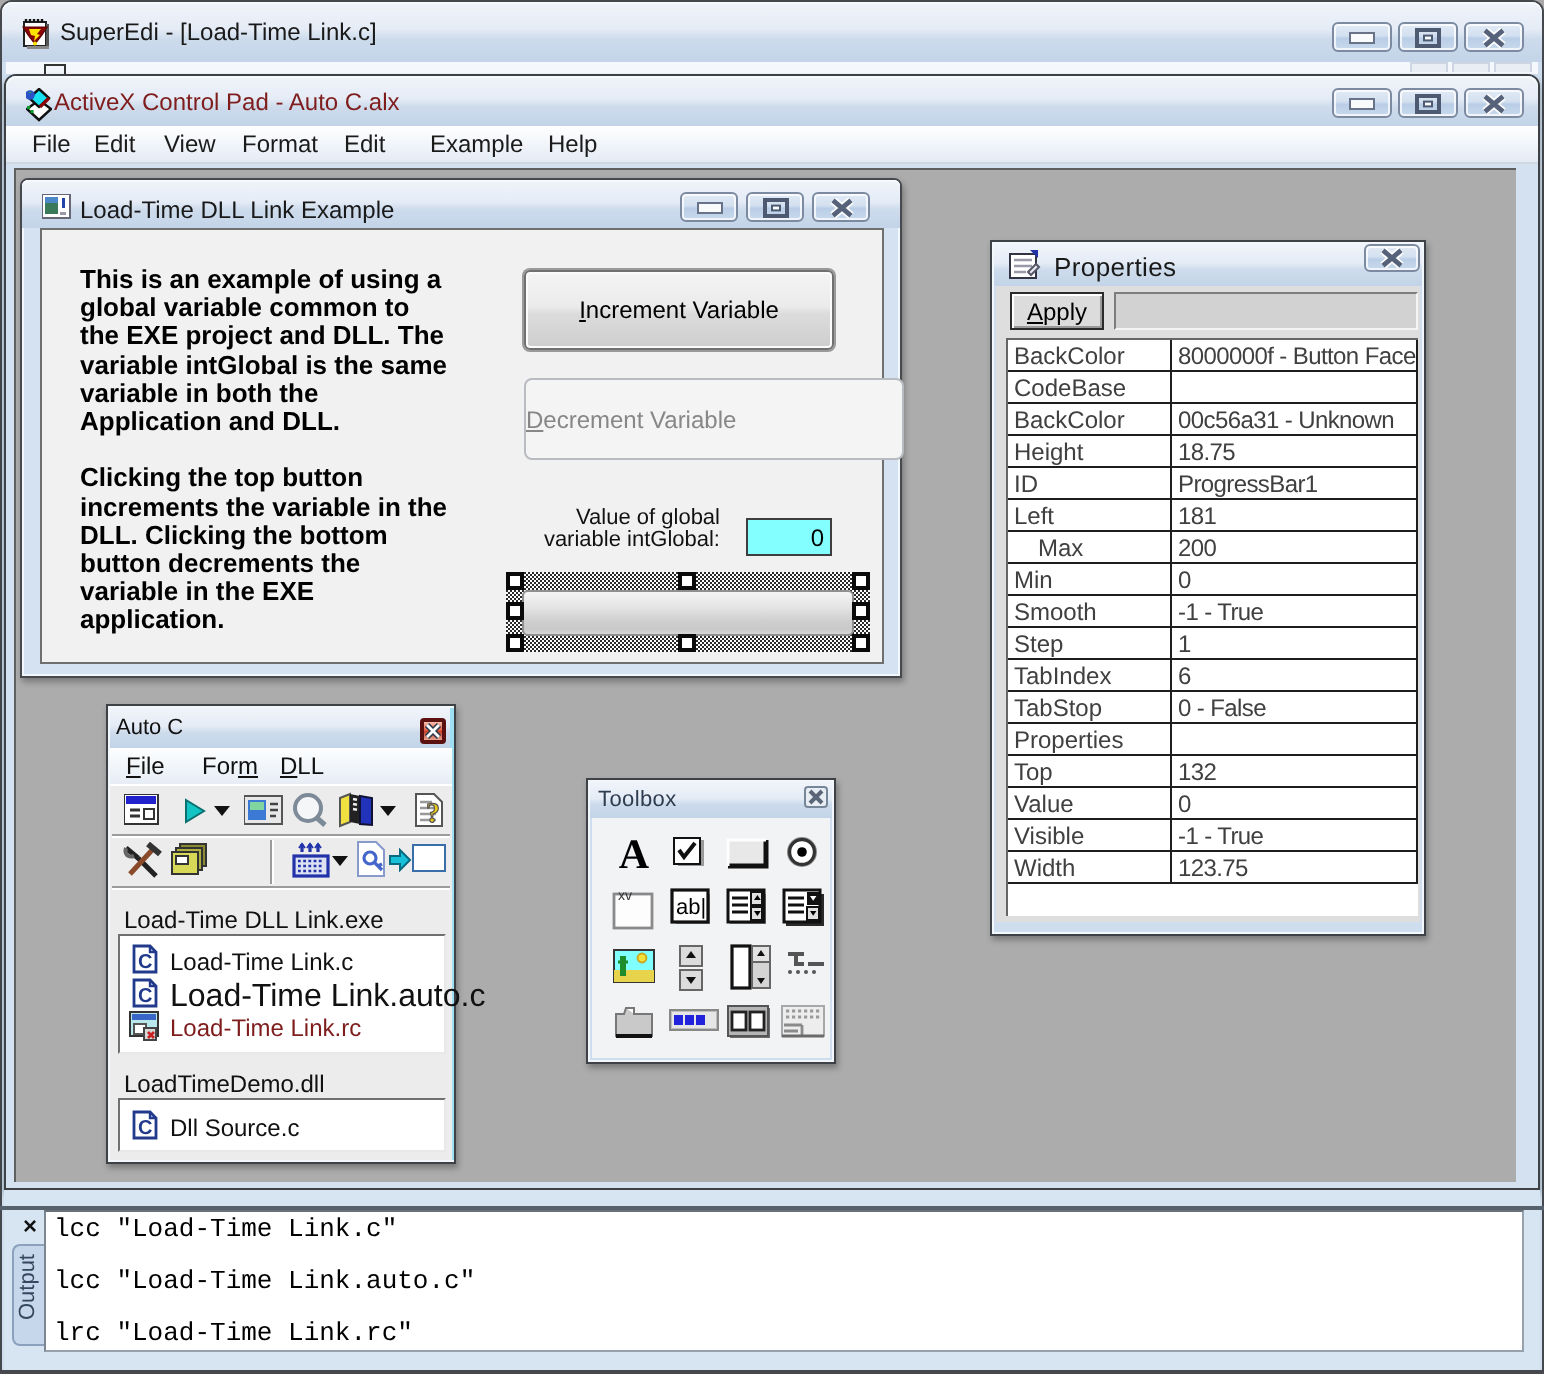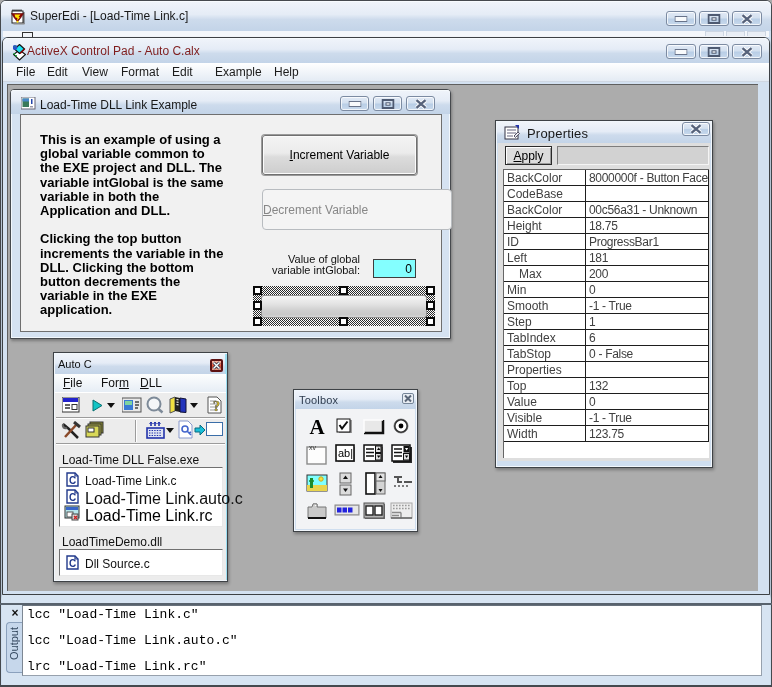--- a/index.html
+++ b/index.html
@@ -267,25 +267,25 @@
     </svg>
   </div>
 <div class="abs" style="left:194px;top:424px">
     <svg width="12" height="12">
       <path d="M1 4 h5 v-3 l5 5 l-5 5 v-3 h-5 z" fill="#18c0d8" stroke="#0a6a80"></path>
     </svg>
   </div>
 <div class="abs" style="left:206px;top:422px;width:17px;height:14px;background:#fff;border:1.5px solid #3a6ea8"></div>
 <div class="abs" id="ac-body" style="left:55px;top:448px;width:171px;height:132px;background:#ececec"></div>
 
-<div class="abs" style="left:62px;top:453px;font-size:12px;color:#111">Load-Time DLL False.exe</div>
+<div class="abs" style="left:62px;top:453px;font-size:12px;color:#111">Load-Time DLL Link.exe</div>
 <div class="abs sunken" style="left:59px;top:467px;width:164px;height:60px;background:#fff"></div>
 <div class="abs" style="left:85px;top:474px;font-size:12px;color:#111">Load-Time Link.c</div>
 <div class="abs" style="left:85px;top:490px;font-size:16px;color:#111">Load-Time Link.auto.c</div>
-<div class="abs" style="left:85px;top:507px;font-size:16px;color:#000000">Load-Time Link.rc</div>
+<div class="abs" style="left:85px;top:507px;font-size:12px;color:#7f1d1d">Load-Time Link.rc</div>
 <div class="abs" style="left:66px;top:472px">
     <svg width="13" height="15">
       <path d="M1 1 h8 l3 3 v10 h-11 z" fill="#fff" stroke="#223a8c" stroke-width="1.4"></path>
       <path d="M9 1 v3 h3" fill="none" stroke="#223a8c" stroke-width="1.2"></path>
       <text x="3" y="12" font-size="10" font-weight="bold" fill="#223a8c" font-family="Liberation Sans">C</text>
     </svg>
   </div>
 <div class="abs" style="left:66px;top:489px">
     <svg width="13" height="15">
       <path d="M1 1 h8 l3 3 v10 h-11 z" fill="#fff" stroke="#223a8c" stroke-width="1.4"></path>

